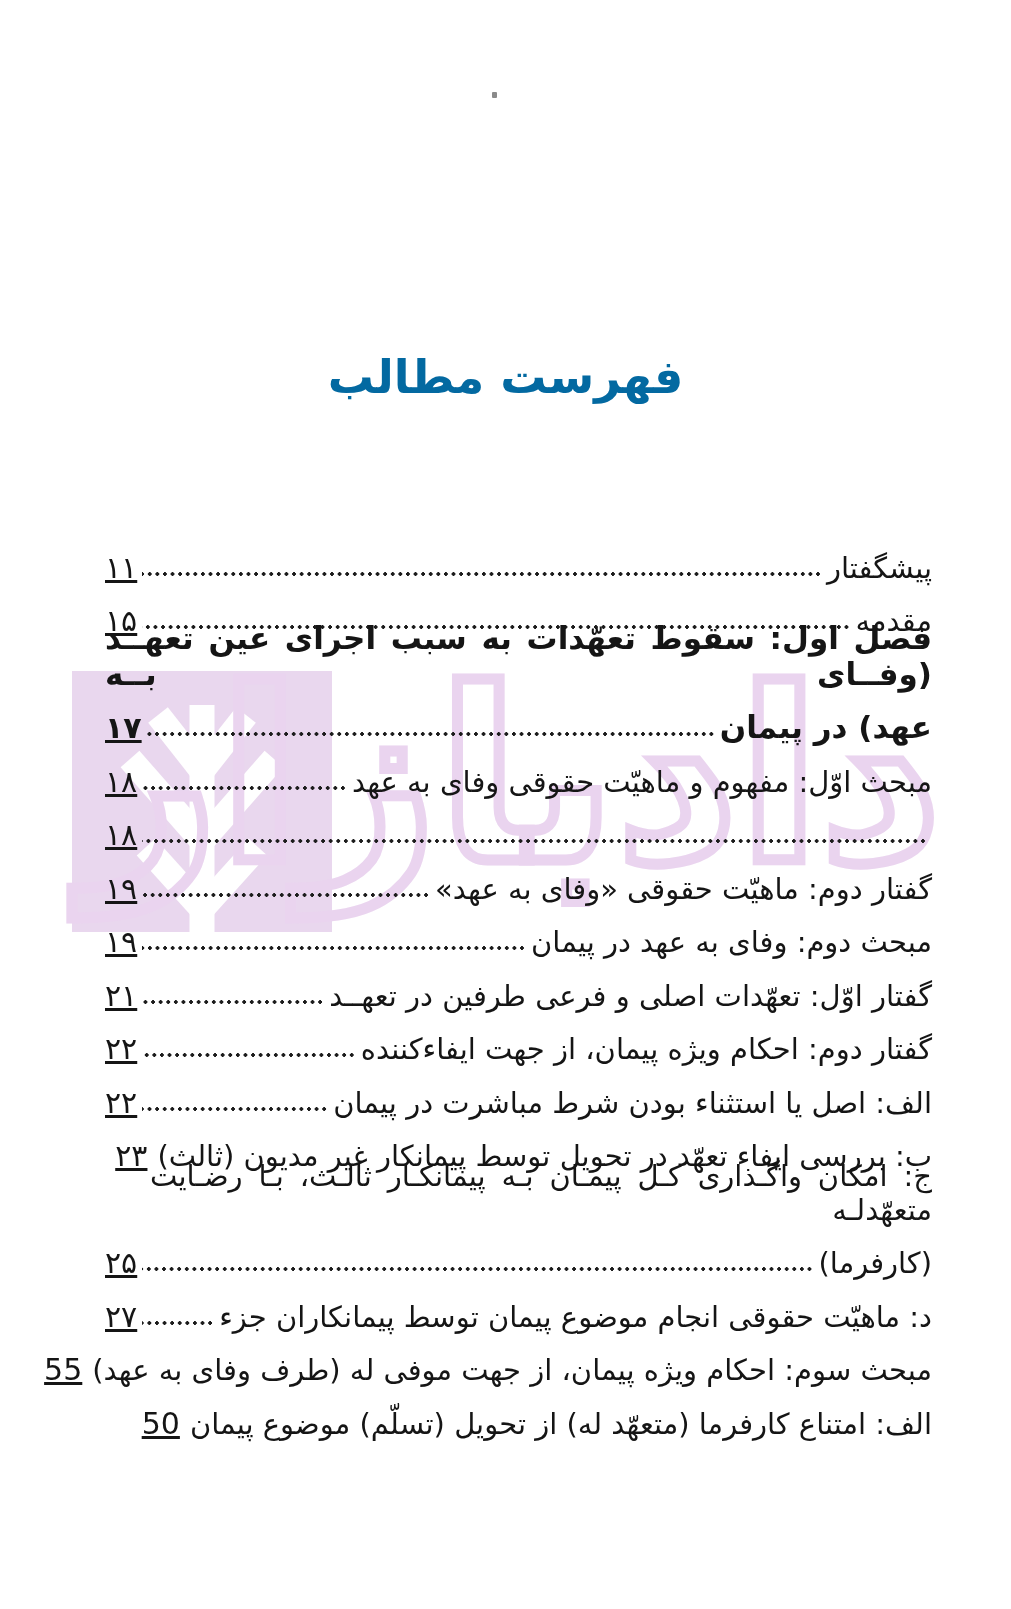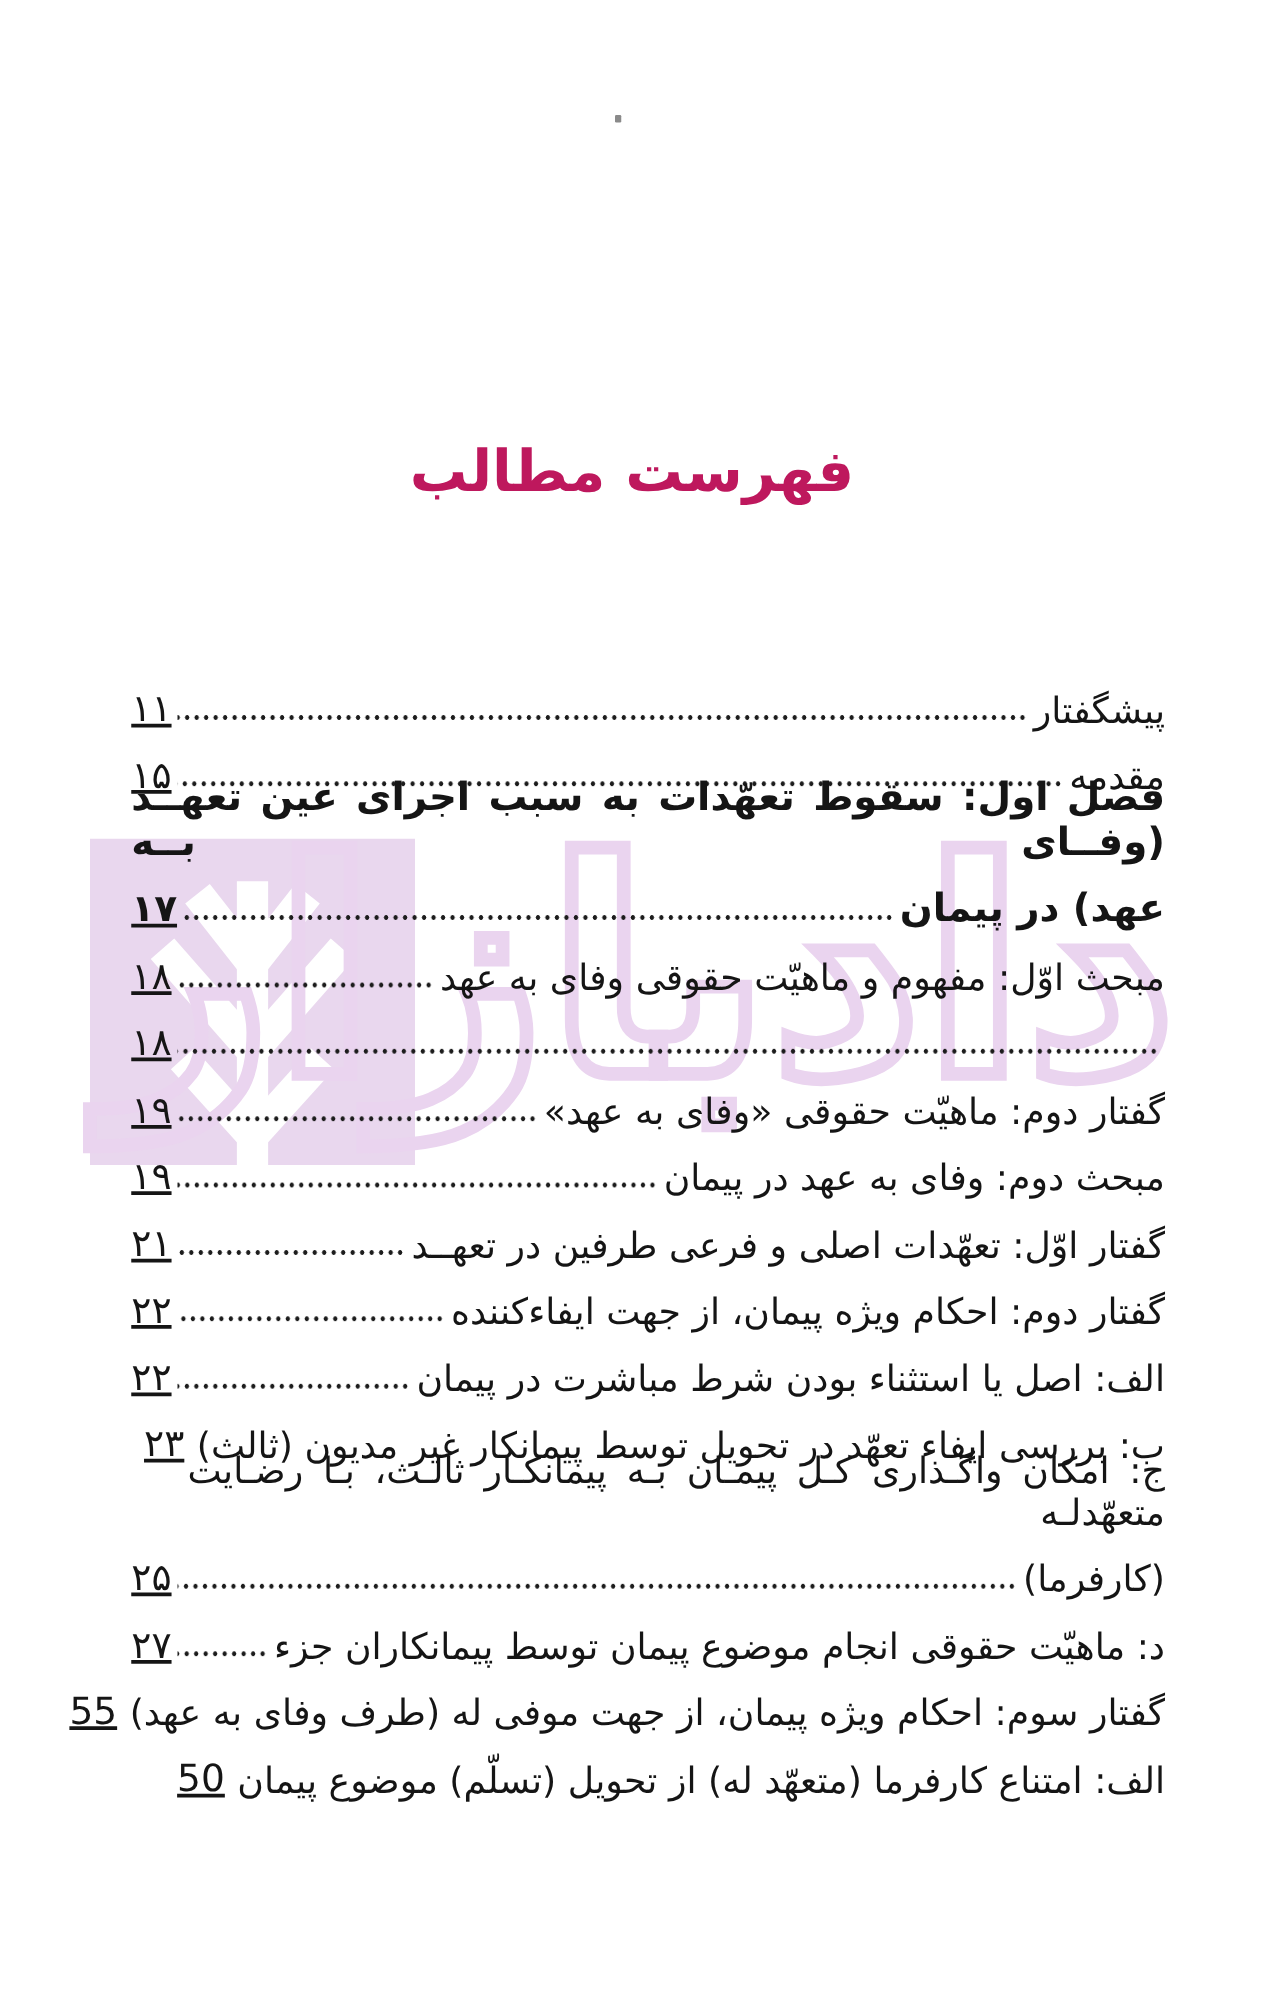--- a/index.html
+++ b/index.html
@@ -12,21 +12,21 @@
     font-family:"DejaVu Sans",sans-serif;
     color:#151515;
   }
   .speck{
     position:absolute;left:492px;top:92px;width:5px;height:6px;
     background:#8a8a8a;border-radius:1px;
   }
   .doc-title{
     position:absolute;top:350px;left:0;right:0;
     text-align:center;
-    font-size:46px;font-weight:bold;color:#be185d;
+    font-size:46px;font-weight:bold;color:#0369a1;
     z-index:2;
   }
   
   .watermark{position:absolute;top:668px;left:72px;width:862px;height:266px;z-index:0;}
   .wm-square{position:absolute;left:0;top:3px;width:260px;height:261px;background:#e9d7ee;}
   .wm-square svg{position:absolute;inset:0;}
   .wm-text{
     position:absolute;left:238px;right:-8px;top:-40px;height:300px;
     font-size:238px;line-height:300px;font-weight:bold;
     text-align:center;direction:rtl;white-space:nowrap;
@@ -171,21 +171,21 @@
       <span class="pnum">۲۵</span>
     </div>
 
     <div class="row">
       <span class="label">د: ماهیّت حقوقی انجام موضوع پیمان توسط پیمانکاران جزء</span>
       <span class="leader"></span>
       <span class="pnum">۲۷</span>
     </div>
 
     <div class="row indent-sm">
-      <span class="label">گفتار سوم: احکام ویژه پیمان، از جهت موفی له (طرف وفای به عهد)</span>
+      <span class="label">مبحث سوم: احکام ویژه پیمان، از جهت موفی له (طرف وفای به عهد)</span>
       <span class="leader"></span>
       <span class="pnum">55</span>
     </div>
 
     <div class="row indent-lg">
       <span class="label">الف: امتناع کارفرما (متعهّد له) از تحویل (تسلّم) موضوع پیمان</span>
       <span class="leader"></span>
       <span class="pnum">50</span>
     </div>
 

